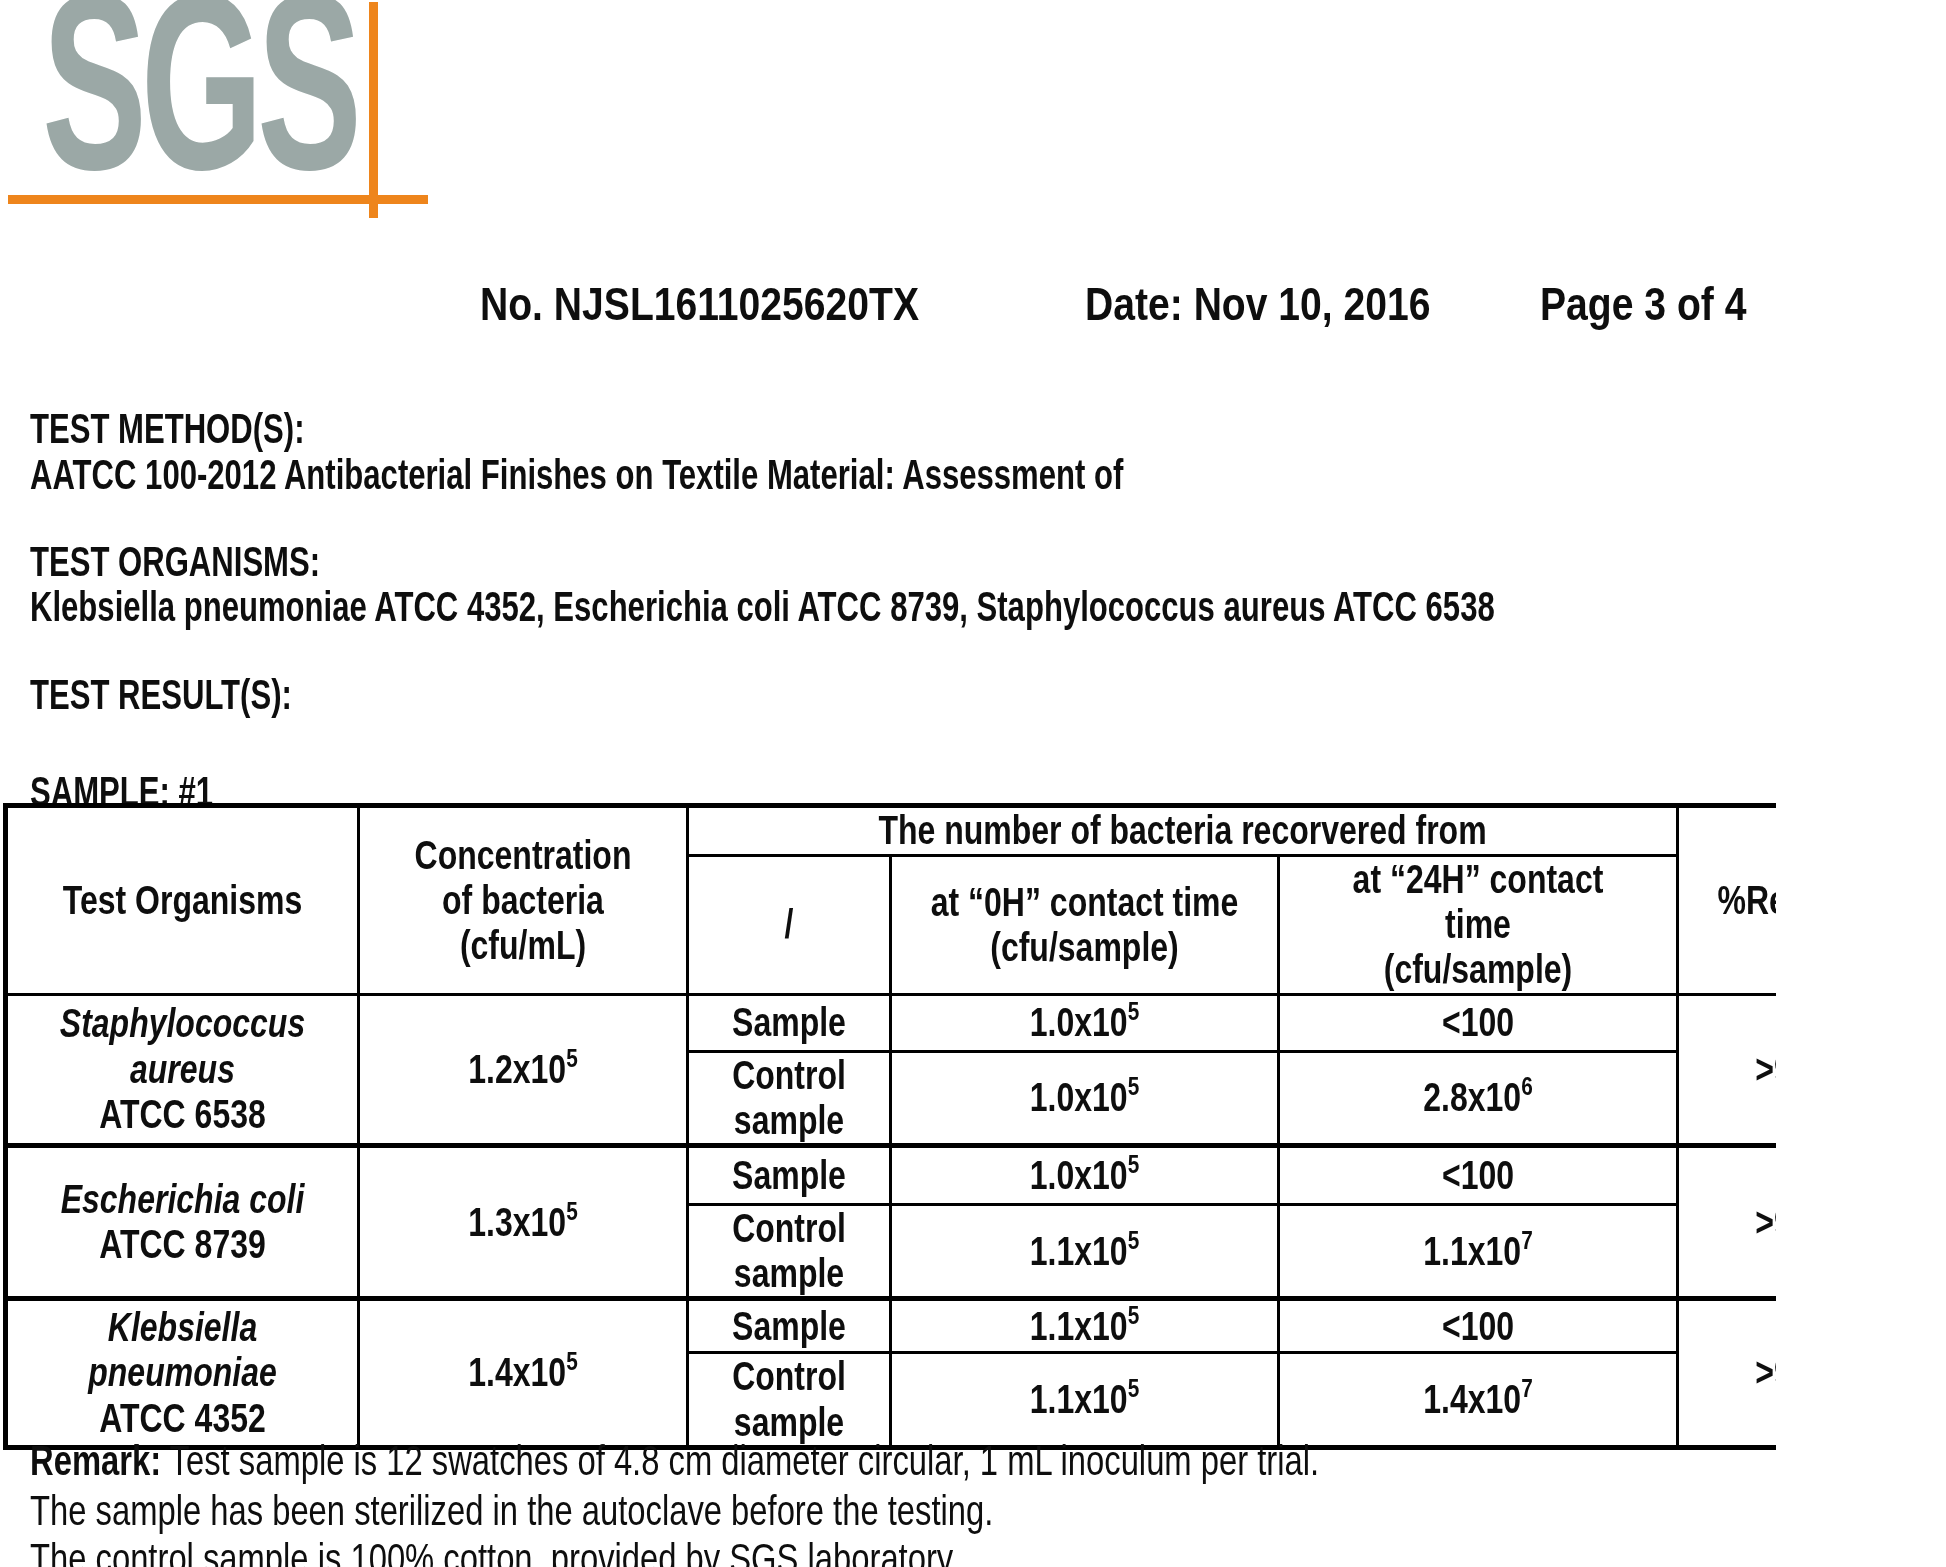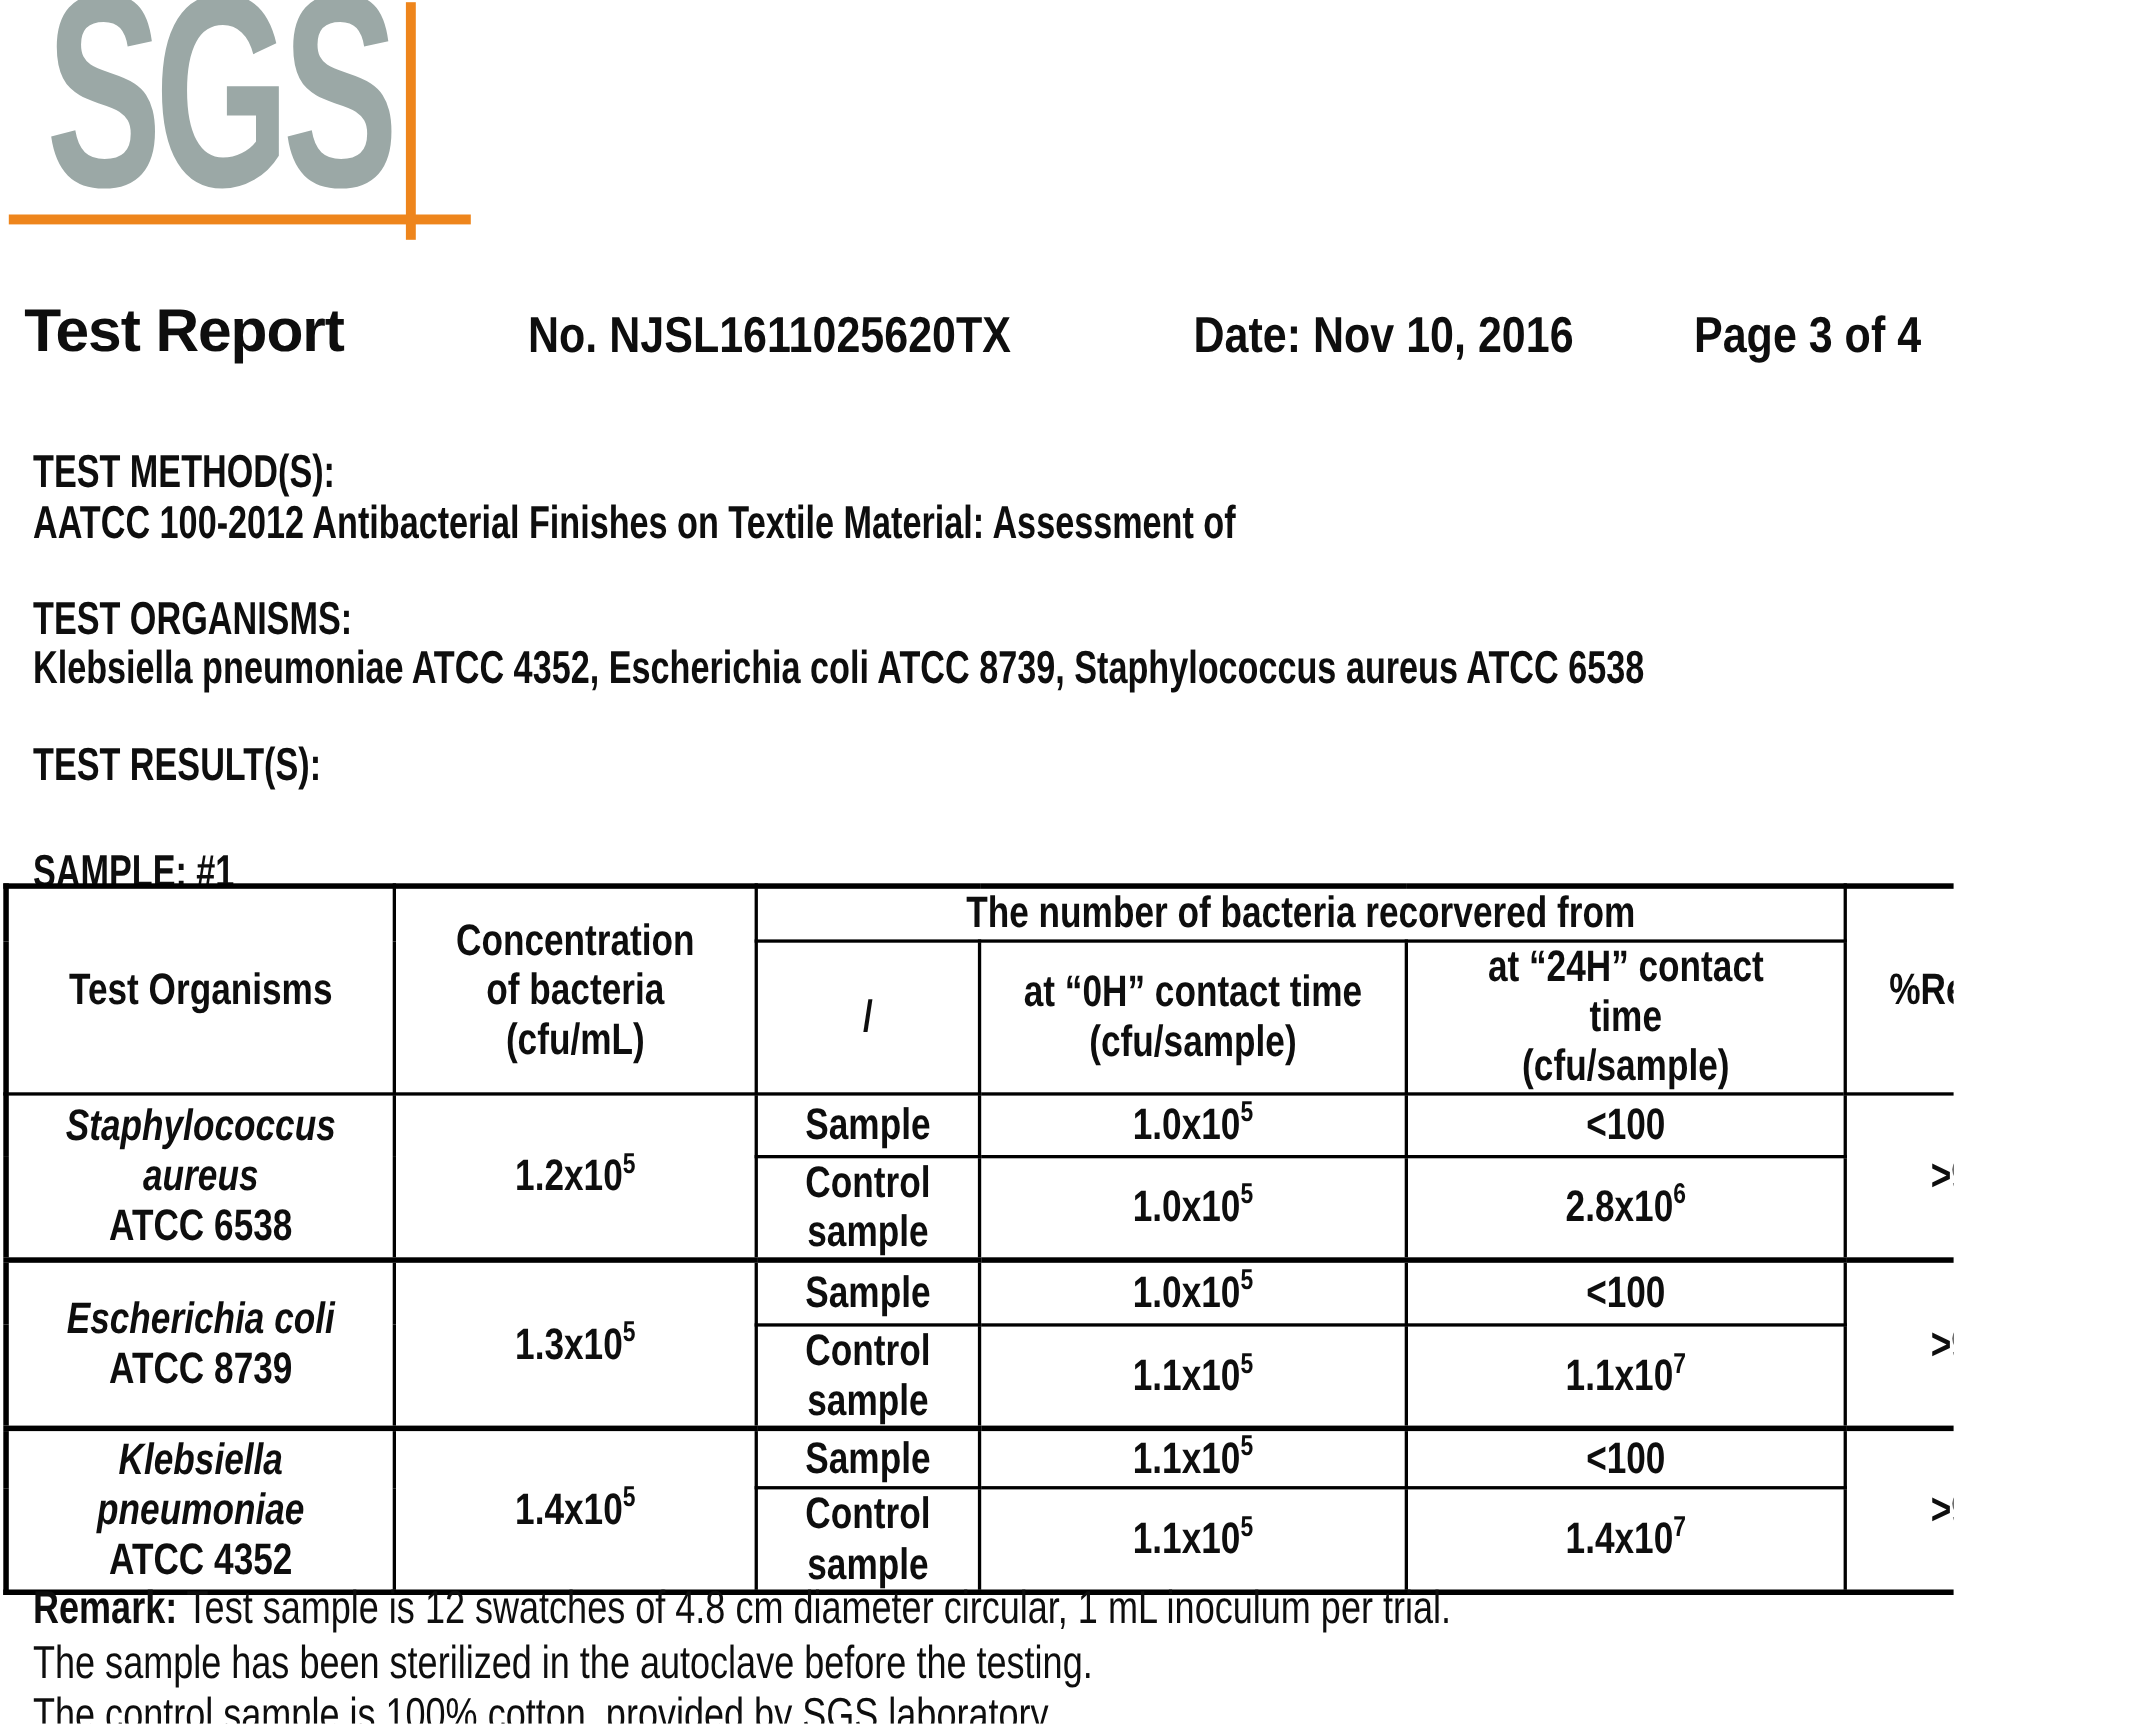--- a/index.html
+++ b/index.html
@@ -77,21 +77,20 @@
 </style>
 </head>
 <body>
 
 <div class="page">
 
   <div class="logo-letters">SGS</div>
   <div class="logo-vline"></div>
   <div class="logo-hline"></div>
 
-  <div class="title">Test Report</div>
   <div class="meta meta-no">No. NJSL1611025620TX</div>
   <div class="meta meta-date">Date: Nov 10, 2016</div>
   <div class="meta meta-page">Page 3 of 4</div>
 
   <div class="sec sec-method-label">TEST METHOD(S):</div>
   <div class="sec sec-method-value">AATCC 100-2012 Antibacterial Finishes on Textile Material: Assessment of</div>
   <div class="sec sec-organisms-label">TEST ORGANISMS:</div>
   <div class="sec sec-organisms-value">Klebsiella pneumoniae ATCC 4352, Escherichia coli ATCC 8739, Staphylococcus aureus ATCC 6538</div>
   <div class="sec sec-results-label">TEST RESULT(S):</div>
   <div class="sec sec-sample-label">SAMPLE: #1</div>

